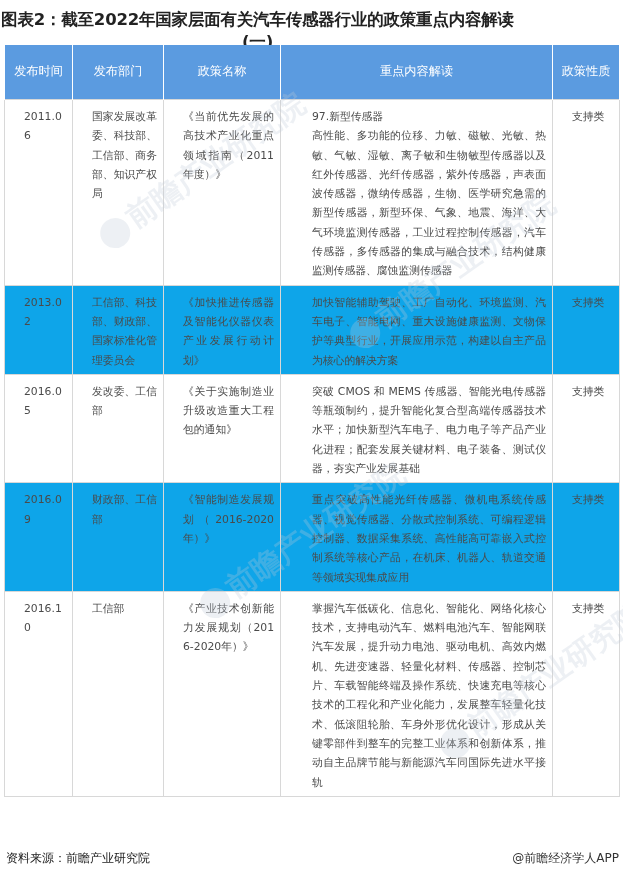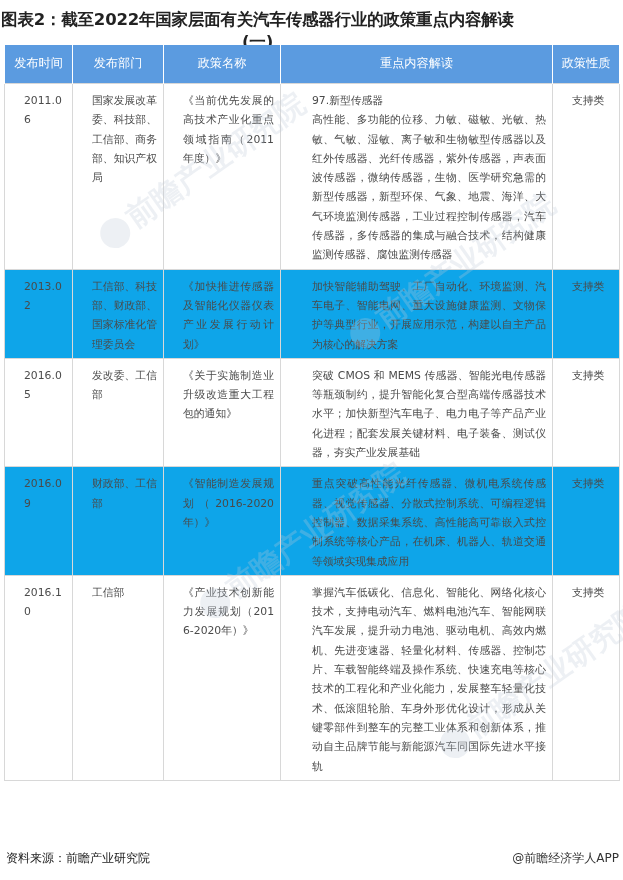--- a/index.html
+++ b/index.html
@@ -13,21 +13,21 @@
       font-family: "DejaVu Sans", sans-serif;
       font-size: 16.5px; font-weight: bold; color: #222; letter-spacing: -0.2px;
     }
     table.policy {
       position: absolute; left: 4px; top: 45px; width: 615px;
       border-collapse: collapse; table-layout: fixed;
       font-size: 10.8px; line-height: 19.3px;
     }
     table.policy th {
       background: #5b9be0; color: #ffffff; font-weight: normal;
-      height: 38px; font-size: 12.2px; text-align: center;
+      height: 54px; font-size: 12.2px; text-align: center;
       border-left: 1px solid #ffffff; border-right: 1px solid #ffffff;
       padding: 0;
     }
     table.policy td {
       vertical-align: top; border: 1px solid #d8d8d8;
       padding: 7px 6px 4px 19px; color: #4a4a4a;
       text-align: justify; word-break: break-all;
     }
     table.policy tr.alt td { background: #0ea5e9; }
     td.date { padding-left: 6px; }

